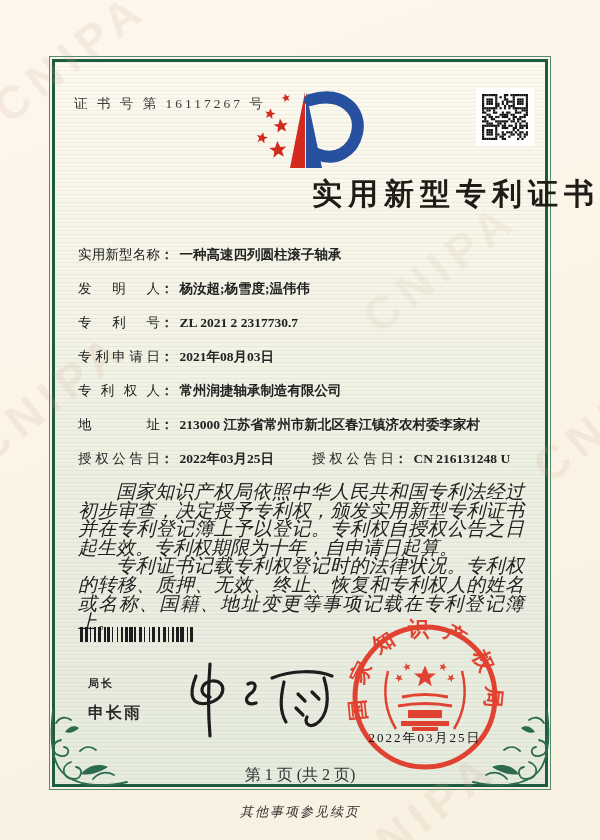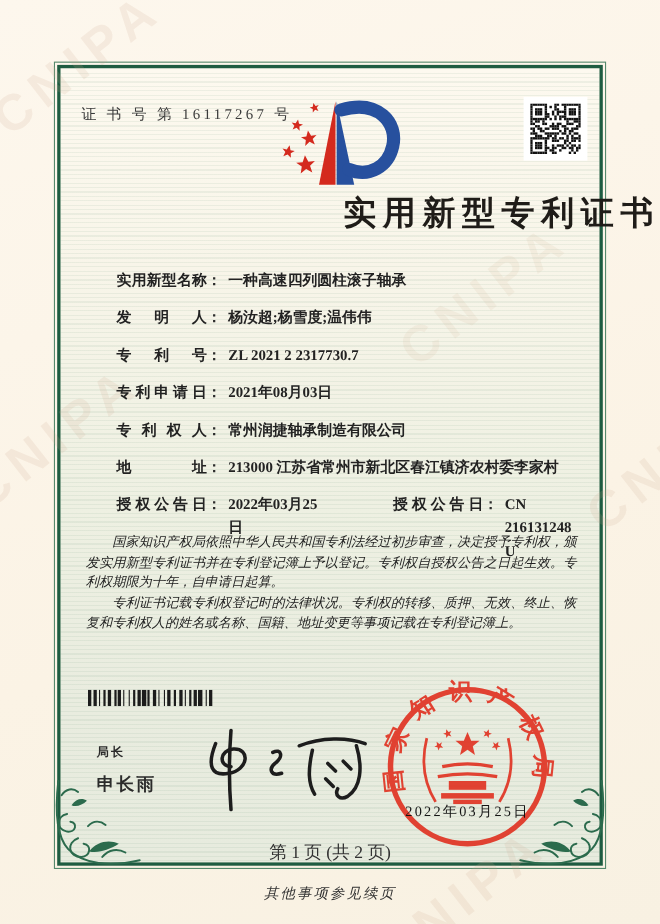--- a/index.html
+++ b/index.html
@@ -21,27 +21,27 @@
   .content{position:absolute;inset:0;z-index:3;}
   .cert-no{position:absolute;left:74px;top:95px;font-size:13.5px;letter-spacing:3px;color:#3a3a3a;}
   .logo{position:absolute;left:250px;top:88px;}
   .qr-wrap{position:absolute;left:476px;top:88px;width:58px;height:58px;background:#ffffff;
       display:flex;align-items:center;justify-content:center;}
   .title{position:absolute;left:0;top:174px;width:100%;text-align:right;
       font-size:30px;font-weight:700;letter-spacing:6px;color:#1f1c18;}
   .fields{position:absolute;left:78px;top:244px;width:452px;font-size:13.5px;}
   .frow{display:flex;margin-bottom:13px;line-height:21px;}
   .flabel{display:inline-block;width:82px;text-align:justify;text-align-last:justify;
-      font-weight:700;color:#222;flex:none;margin-left:28px;}
+      font-weight:400;color:#222;flex:none;}
   .fcolon{flex:none;font-weight:600;margin-right:6px;}
   .fvalue{color:#222;font-weight:bold;}
   .grant-row{display:flex;line-height:21px;}
   .grant-right{margin-left:38px;display:flex;}
   .paras{position:absolute;left:78px;top:483px;width:446px;
-      font-style:italic;font-size:12px;line-height:18.6px;text-align:justify;color:#222;}
+      font-style:italic;font-size:19px;line-height:18.6px;text-align:justify;color:#222;}
   .paras p{margin:0;text-indent:2em;}
   .barcode{position:absolute;left:80px;top:627px;width:148px;height:15px;overflow:hidden;}
   .barcode div{display:inline-block;height:100%;vertical-align:top;}
   .signoff-title{position:absolute;left:88px;top:676px;font-size:11px;font-weight:600;letter-spacing:2px;}
   .signoff-name{position:absolute;left:88px;top:703px;font-size:16px;font-weight:600;letter-spacing:2px;}
   .sig{position:absolute;left:168px;top:650px;}
   .seal{position:absolute;left:340px;top:605px;mix-blend-mode:multiply;opacity:0.92;}
   .seal-date{position:absolute;left:345px;top:729px;width:160px;text-align:center;
       font-size:13px;letter-spacing:2px;color:#141414;z-index:4;}
   .page-num{position:absolute;left:0;top:765px;width:100%;text-align:center;font-size:16px;color:#333;}

